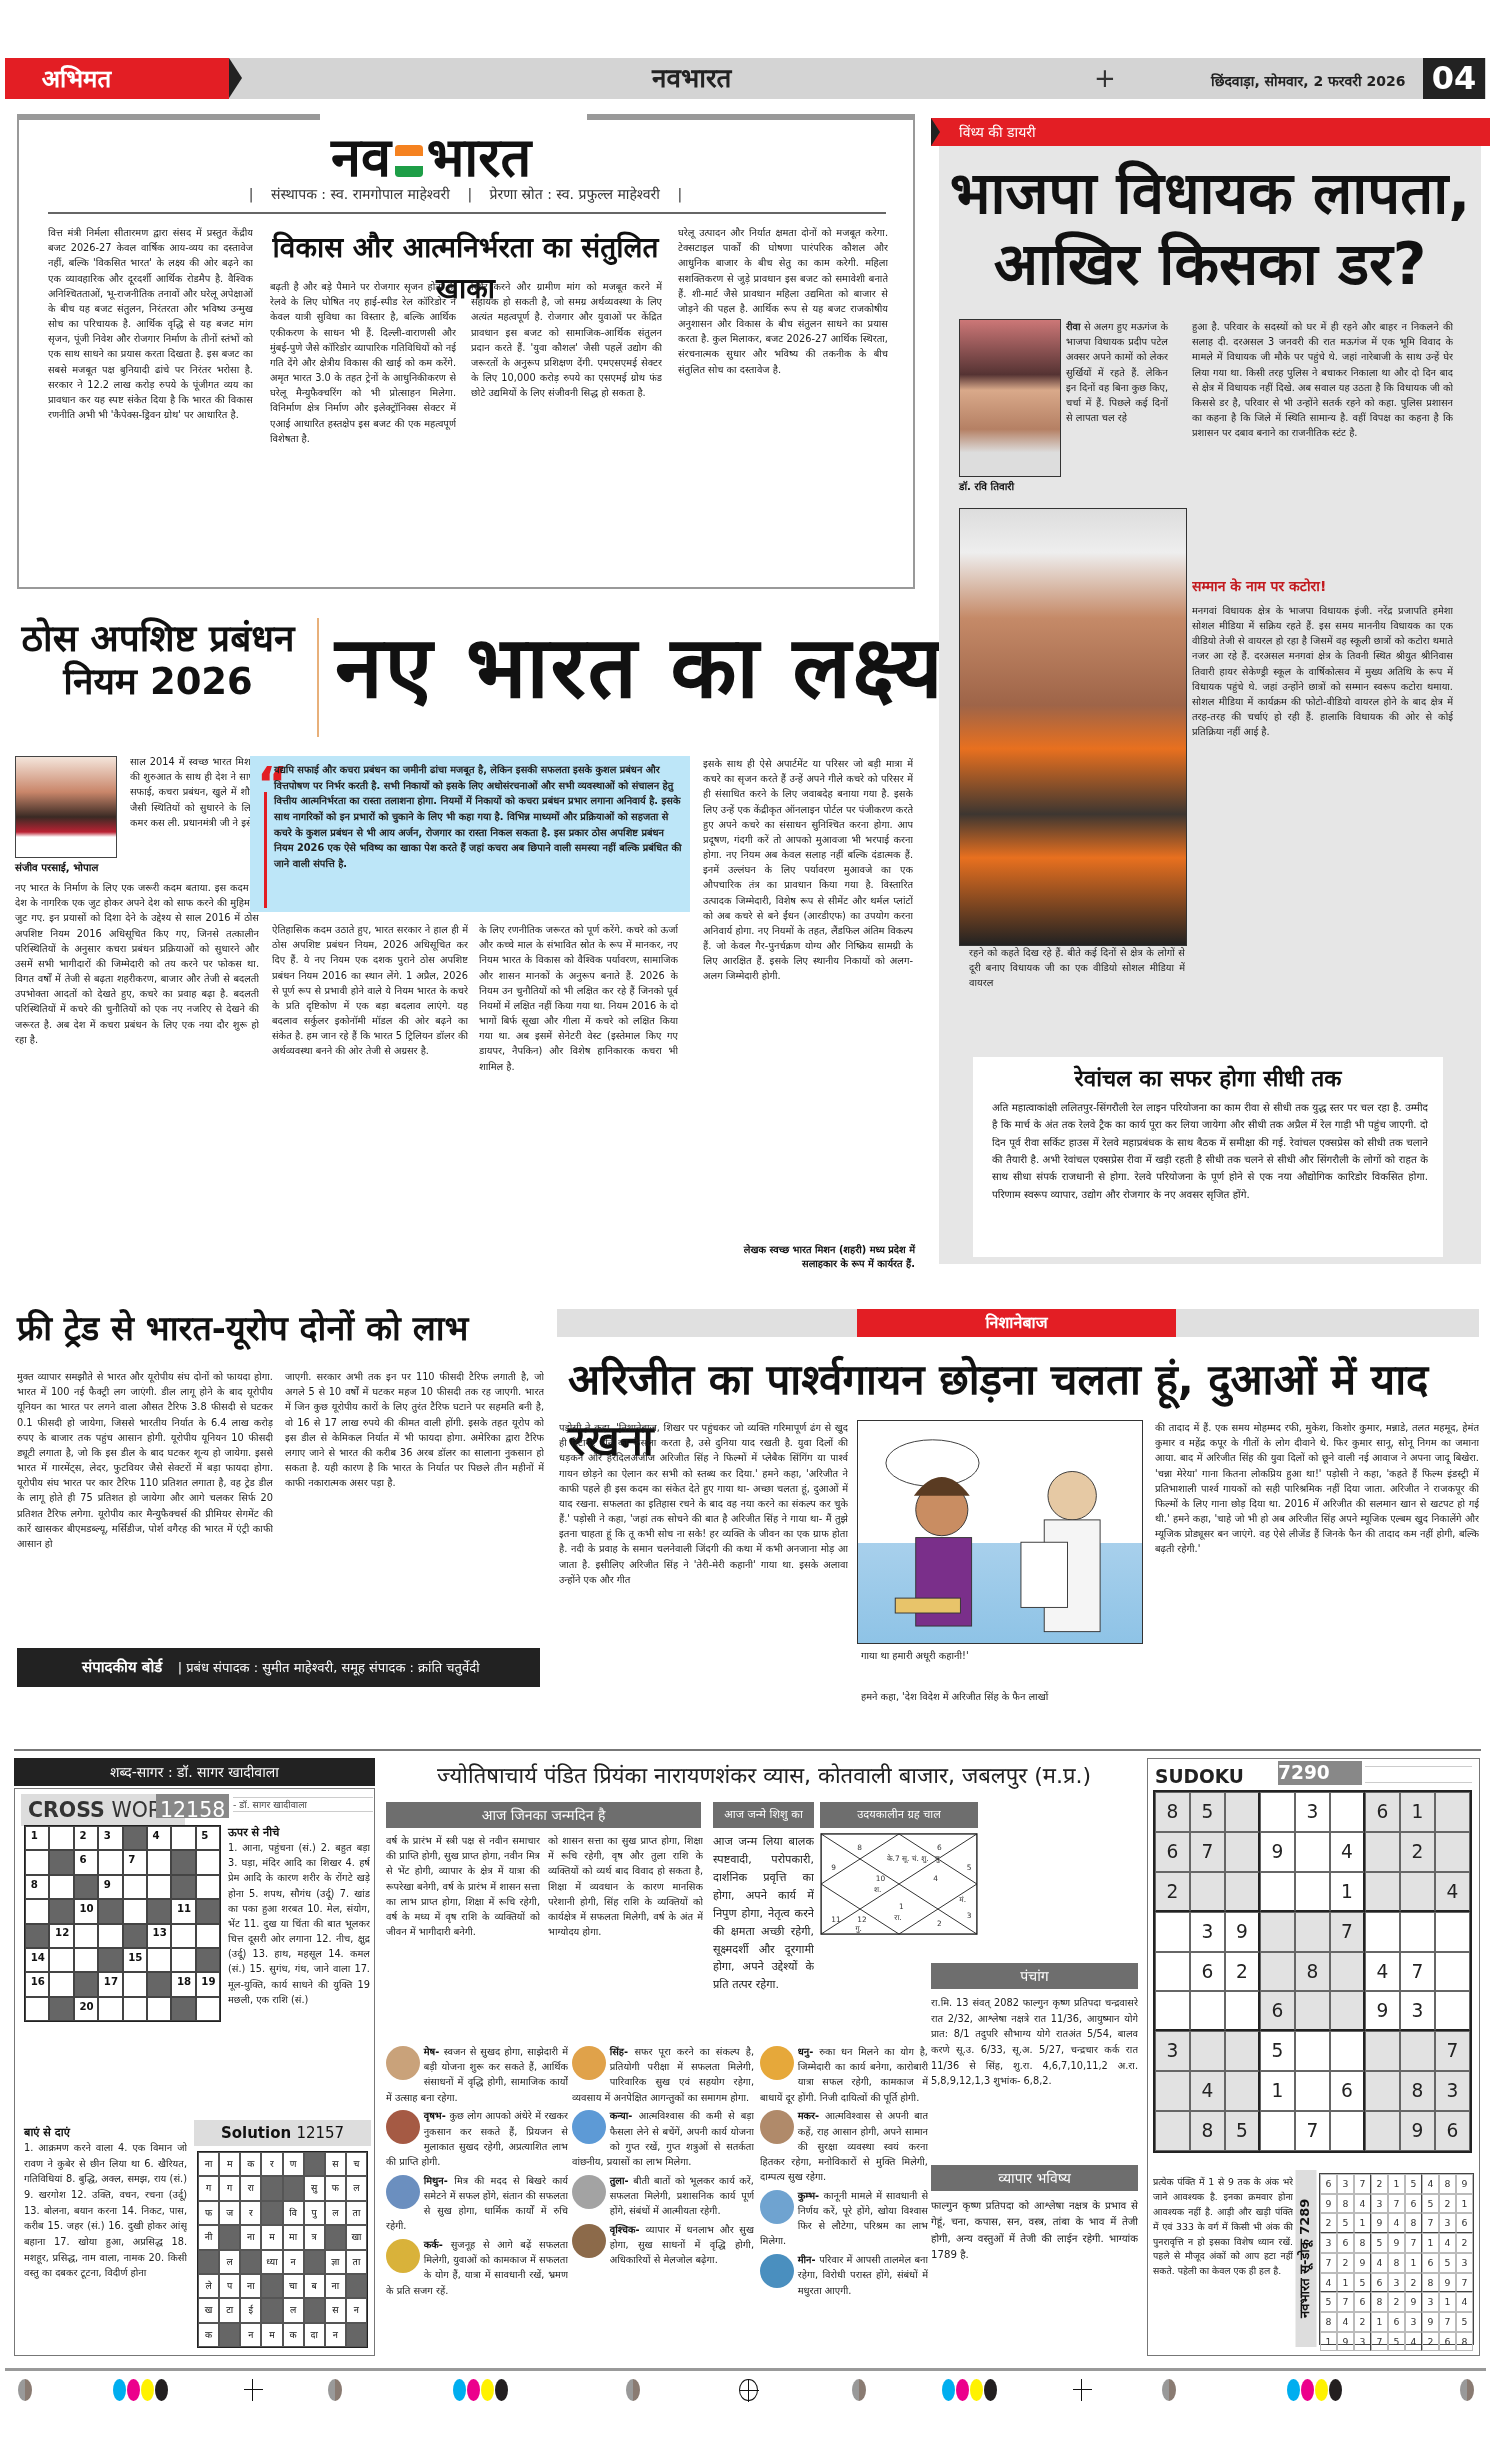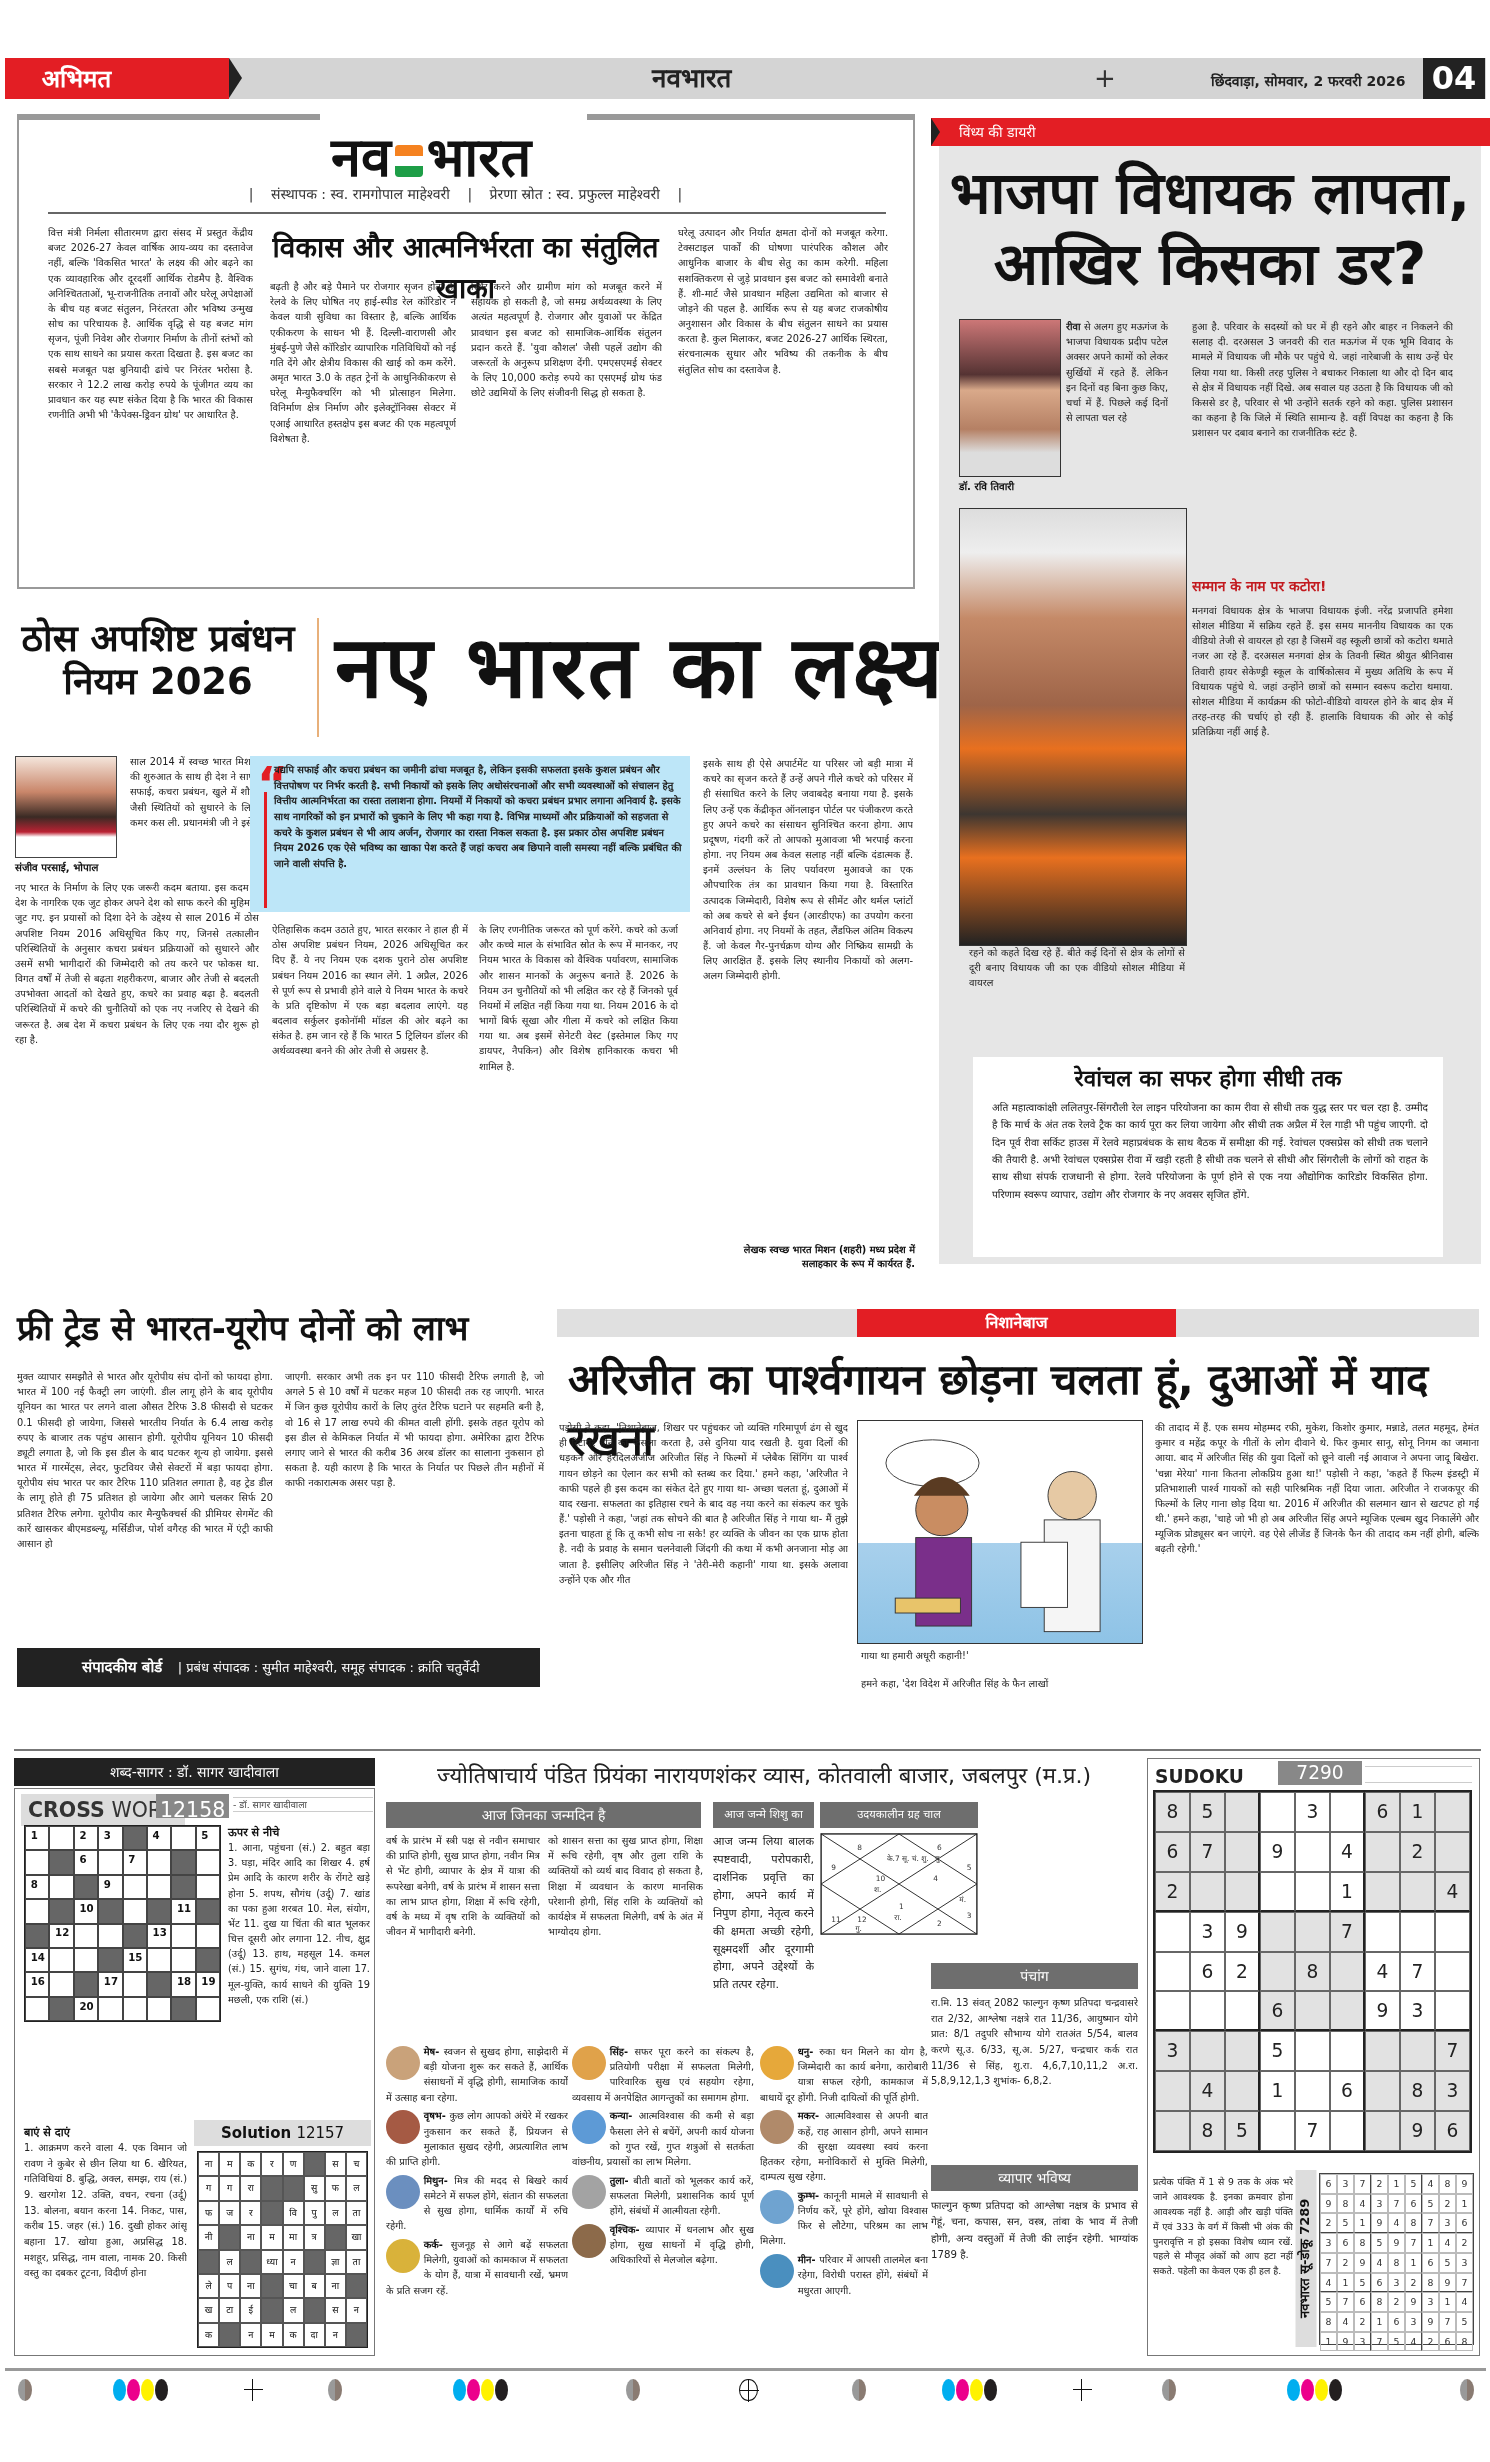--- a/index.html
+++ b/index.html
@@ -117,21 +117,21 @@
 .rashi b{color:#111}
 .zodiac{display:inline-block;width:34px;height:34px;border-radius:50%;float:left;margin:1.9px 3.7px 1.9px 0}
 #panchang-bar{left:931px;top:1963px;width:207px}
 #panchang-text{left:931px;top:1995px;width:207px;height:121px;font-size:9.8px;line-height:1.6}
 #vyapar-bar{left:931px;top:2165px;width:207px}
 #vyapar-text{left:931px;top:2198px;width:207px;height:140px;font-size:10.2px;line-height:1.6}
 
 
 #sudoku-box{left:1147px;top:1758px;width:333px;height:598px;border:1.9px solid #777}
 #sd-title{left:1155px;top:1764px;font-size:18.6px;font-weight:bold;color:#222}
-#sd-num{left:1278px;top:1761px;width:84px;height:24px;background:#888;color:#fff;text-align:center;font-size:18.6px;font-weight:normal;line-height:24px}
+#sd-num{left:1278px;top:1761px;width:84px;height:24px;background:#888;color:#fff;font-size:18.6px;font-weight:bold;line-height:24px}
 #sd-lines{left:1365px;top:1766px;width:107px;height:17px;border-top:0.9px solid #ccc;border-bottom:0.9px solid #ccc}
 #sd-grid{left:1153px;top:1790px;width:319px;height:363px;display:grid;grid-template-columns:repeat(9,1fr);grid-template-rows:repeat(9,1fr);border:2.8px solid #222}
 #sd-grid div{border:0.9px solid #666;font-size:18.6px;text-align:center;line-height:37px;color:#222}
 #sd-grid .g{background:#e2e2e2}
 #sd-grid .br{border-right:2.8px solid #222}
 #sd-grid .bb{border-bottom:2.8px solid #222}
 #sd-rules{left:1153px;top:2175px;width:140px;height:168px;font-size:9.3px;line-height:1.6}
 #sd-prev-label{left:1296px;top:2170px;width:20.5px;height:177px;background:#ddd;writing-mode:vertical-rl;transform:rotate(180deg);font-size:13px;font-weight:bold;text-align:center}
 #sd-sol{left:1319px;top:2173px;width:155px;height:172px;display:grid;grid-template-columns:repeat(9,1fr);grid-template-rows:repeat(9,1fr);border:1.9px solid #444}
 #sd-sol div{border:0.9px solid #bbb;font-size:9.3px;text-align:center;line-height:17.7px;color:#333}
@@ -215,21 +215,21 @@
     <circle cx="90" cy="95" r="28" fill="#c98d62" stroke="#333"></circle>
     <path d="M60 80 Q90 40 120 80" fill="#5a3b22"></path>
     <rect x="62" y="125" width="60" height="95" fill="#7a2f8a" stroke="#333"></rect>
     <rect x="40" y="190" width="70" height="16" fill="#e8c46a" stroke="#333"></rect>
     <circle cx="230" cy="80" r="26" fill="#e6c9a4" stroke="#333"></circle>
     <rect x="200" y="106" width="60" height="120" fill="#f5f5f5" stroke="#333"></rect>
     <rect x="175" y="130" width="50" height="70" fill="#fff" stroke="#333"></rect>
   </svg>
 </div>
 <div class="abs txt" id="cartoon-cap">
-    <div style="margin-bottom:13px">गाया था हमारी अधूरी कहानी!'</div>
+    <div style="margin-bottom:26px">गाया था हमारी अधूरी कहानी!'</div>
     <div>हमने कहा, 'देश विदेश में अरिजीत सिंह के फैन लाखों</div>
   </div>
 <div class="abs txt" id="nb-col3">की तादाद में हैं. एक समय मोहम्मद रफी, मुकेश, किशोर कुमार, मन्नाडे, तलत महमूद, हेमंत कुमार व महेंद्र कपूर के गीतों के लोग दीवाने थे. फिर कुमार सानू, सोनू निगम का जमाना आया. बाद में अरिजीत सिंह की युवा दिलों को छूने वाली नई आवाज ने अपना जादू बिखेरा. 'चन्ना मेरेया' गाना कितना लोकप्रिय हुआ था!' पड़ोसी ने कहा, 'कहते हैं फिल्म इंडस्ट्री में प्रतिभाशाली पार्श्व गायकों को सही पारिश्रमिक नहीं दिया जाता. अरिजीत ने राजकपूर की फिल्मों के लिए गाना छोड़ दिया था. 2016 में अरिजीत की सलमान खान से खटपट हो गई थी.' हमने कहा, 'चाहे जो भी हो अब अरिजीत सिंह अपने म्यूजिक एल्बम खुद निकालेंगे और म्यूजिक प्रोड्यूसर बन जाएंगे. वह ऐसे लीजेंड हैं जिनके फैन की तादाद कम नहीं होगी, बल्कि बढ़ती रहेगी.'</div>
 
 <div class="abs" id="bottom-rule"></div>
 
 <div class="abs" id="shabd-bar">शब्द-सागर : डॉ. सागर खादीवाला</div>
 <div class="abs" id="cw-box"></div>
 <div class="abs" id="cw-title"><b>CROSS</b><span> WORD</span></div>
 <div class="abs" id="cw-num">12158</div>

